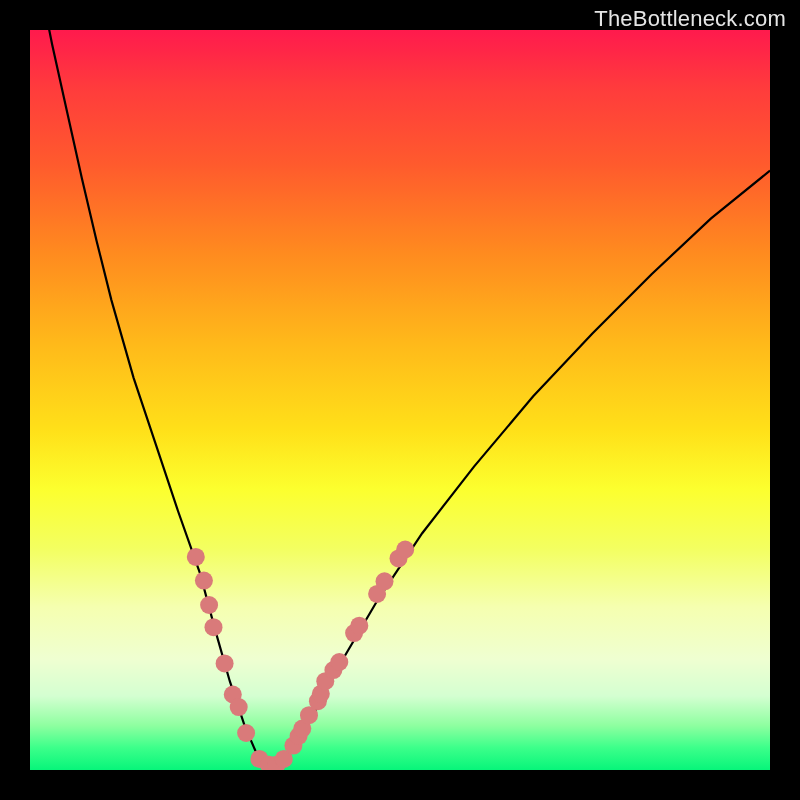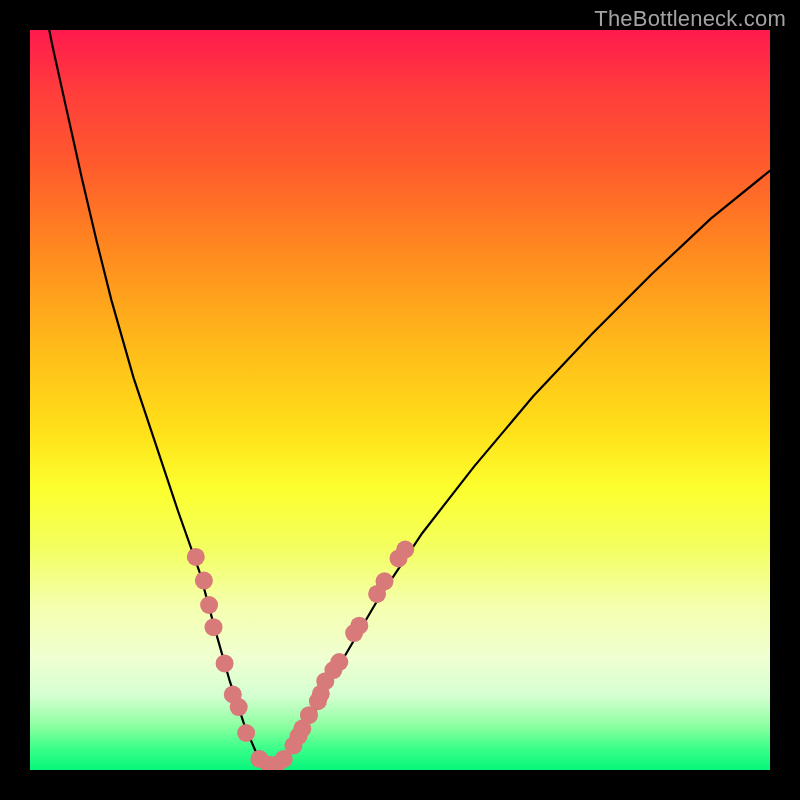--- a/index.html
+++ b/index.html
@@ -8,21 +8,21 @@
     height: 800px;
     background: #000;
     position: relative;
     font-family: Arial, Helvetica, sans-serif;
     overflow: hidden;
   }
   .watermark {
     position: absolute;
     top: 6px;
     right: 14px;
-    color: #a3a3a3;
+    color: #e5e5e5;
     font-size: 22px;
     font-weight: 500;
     letter-spacing: 0.2px;
     z-index: 10;
   }
   .plot-area {
     position: absolute;
     top: 30px;
     left: 30px;
     width: 740px;

